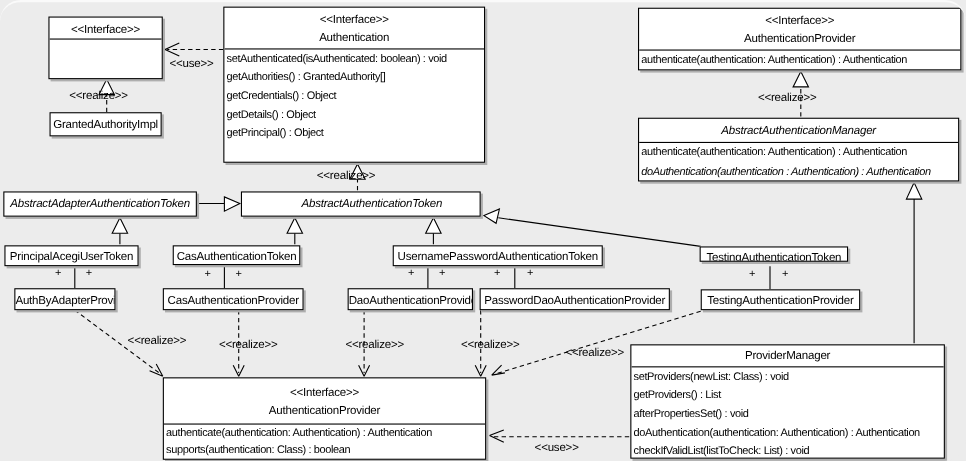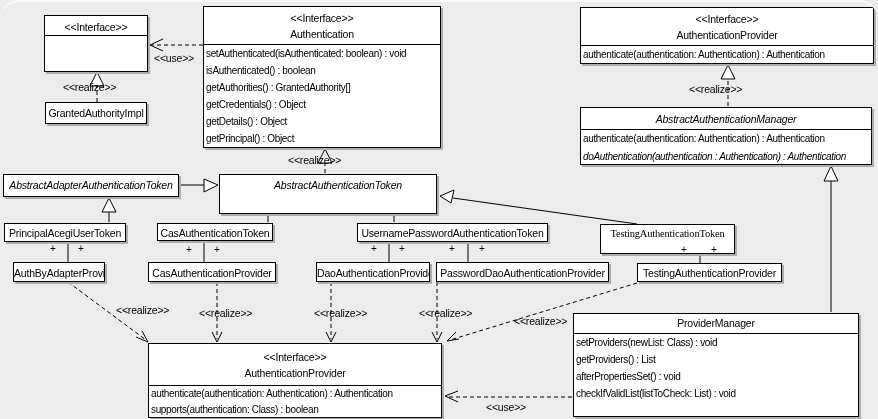--- a/index.html
+++ b/index.html
@@ -139,21 +139,20 @@
       </div>
   </div>
 
   <div class="cls dense" style="left:203px;top:4px;width:238px;height:142px;">
     <div class="hdr sep">
       <div class="st">&lt;&lt;Interface&gt;&gt;</div>
       <div class="nm">Authentication</div>
     </div>
     <div class="mths">
       <div class="m">setAuthenticated(isAuthenticated: boolean) : void</div>
-      <div class="m">isAuthenticated() : boolean</div>
       <div class="m">getAuthorities() : GrantedAuthority[]</div>
       <div class="m">getCredentials() : Object</div>
       <div class="m">getDetails() : Object</div>
       <div class="m">getPrincipal() : Object</div>
     </div>
   </div>
 
   <div class="cls dense" style="left:580px;top:5px;width:294px;height:57px;">
     <div class="hdr sep">
       <div class="st">&lt;&lt;Interface&gt;&gt;</div>
@@ -173,21 +172,21 @@
       <div class="m italic">doAuthentication(authentication : Authentication) : Authentication</div>
     </div>
   </div>
 
   <div class="cls nameonly" style="left:3px;top:172px;width:176px;height:23px;">
     <div class="hdr">
         <div class="nm italic">AbstractAdapterAuthenticationToken</div>
       </div>
   </div>
 
-  <div class="cls nameonly" style="left:219px;top:172px;width:218px;height:40px;padding-left:20px;">
+  <div class="cls nameonly" style="left:219px;top:172px;width:218px;height:23px;padding-left:20px;">
     <div class="hdr">
         <div class="nm italic">AbstractAuthenticationToken</div>
       </div>
   </div>
 
   <div class="cls nameonly" style="left:4px;top:221px;width:122px;height:19px;">
     <div class="hdr">
         <div class="nm" style="line-height:15px;">PrincipalAcegiUserToken</div>
       </div>
   </div>
@@ -197,21 +196,21 @@
         <div class="nm" style="line-height:14px;">CasAuthenticationToken</div>
       </div>
   </div>
 
   <div class="cls nameonly" style="left:357px;top:221px;width:191px;height:19px;">
     <div class="hdr">
         <div class="nm" style="line-height:15px;">UsernamePasswordAuthenticationToken</div>
       </div>
   </div>
 
-  <div class="cls nameonly" style="left:600px;top:222px;width:135px;height:30px;font-family:Liberation Serif, serif;">
+  <div class="cls nameonly" style="left:636px;top:222px;width:135px;height:14px;">
     <div class="hdr">
         <div class="nm" style="line-height:14px;">TestingAuthenticationToken</div>
       </div>
   </div>
 
   <div class="cls nameonly" style="left:13px;top:260px;width:92px;height:20px;">
     <div class="hdr">
         <div class="nm">AuthByAdapterProvider</div>
       </div>
   </div>
@@ -252,20 +251,21 @@
   </div>
 
   <div class="cls dense" style="left:573px;top:311px;width:286px;height:104px;">
     <div class="hdr sep">
       <div class="nm" style="padding-top:1px;">ProviderManager</div>
     </div>
     <div class="mths">
       <div class="m">setProviders(newList: Class) : void</div>
       <div class="m">getProviders() : List</div>
       <div class="m">afterPropertiesSet() : void</div>
+      <div class="m">doAuthentication(authentication: Authentication) : Authentication</div>
       <div class="m">checkIfValidList(listToCheck: List) : void</div>
     </div>
   </div>
 
   <span class="elabel" style="left:154px;top:50px;">&lt;&lt;use&gt;&gt;</span>
   <span class="elabel" style="left:63px;top:79px;">&lt;&lt;realize&gt;&gt;</span>
   <span class="elabel" style="left:288px;top:152px;">&lt;&lt;realize&gt;&gt;</span>
   <span class="elabel" style="left:689px;top:81px;">&lt;&lt;realize&gt;&gt;</span>
   <span class="elabel" style="left:116px;top:302px;">&lt;&lt;realize&gt;&gt;</span>
   <span class="elabel" style="left:199px;top:305px;">&lt;&lt;realize&gt;&gt;</span>

